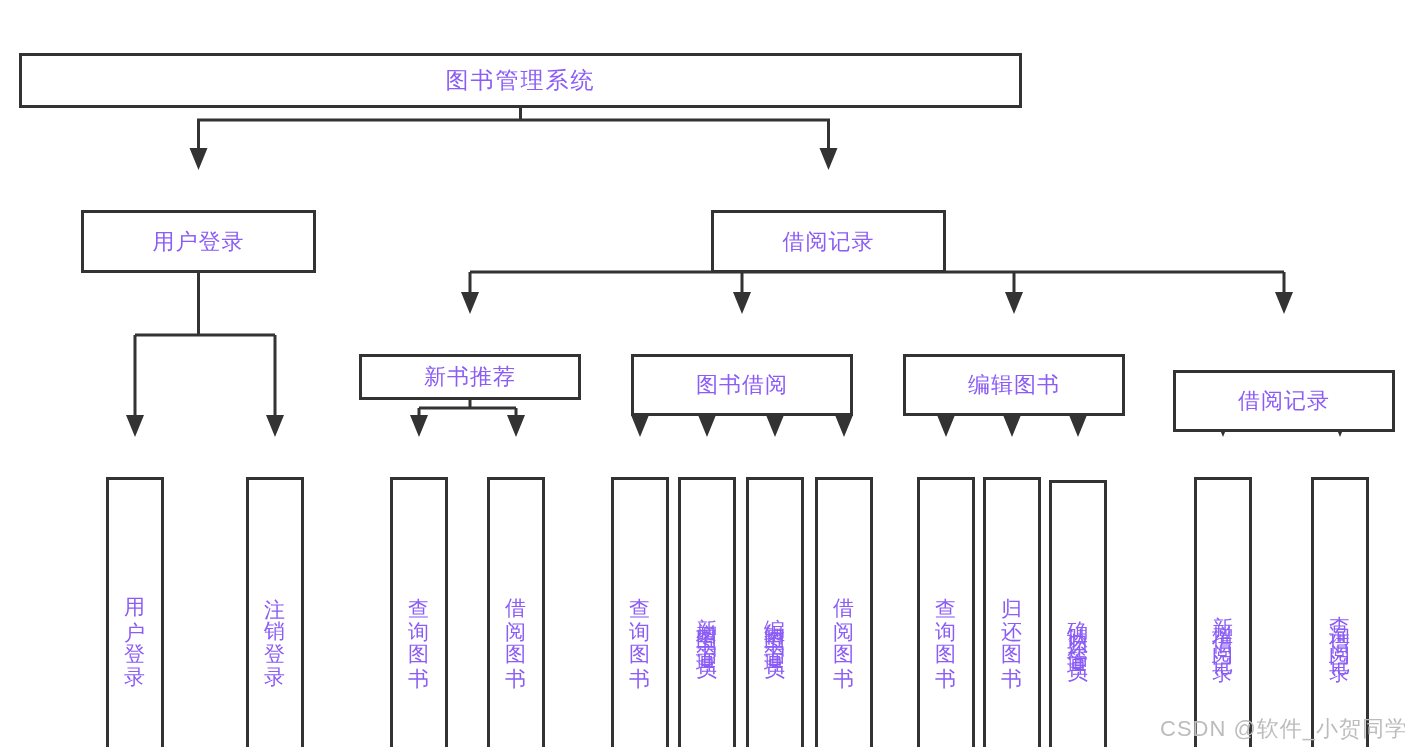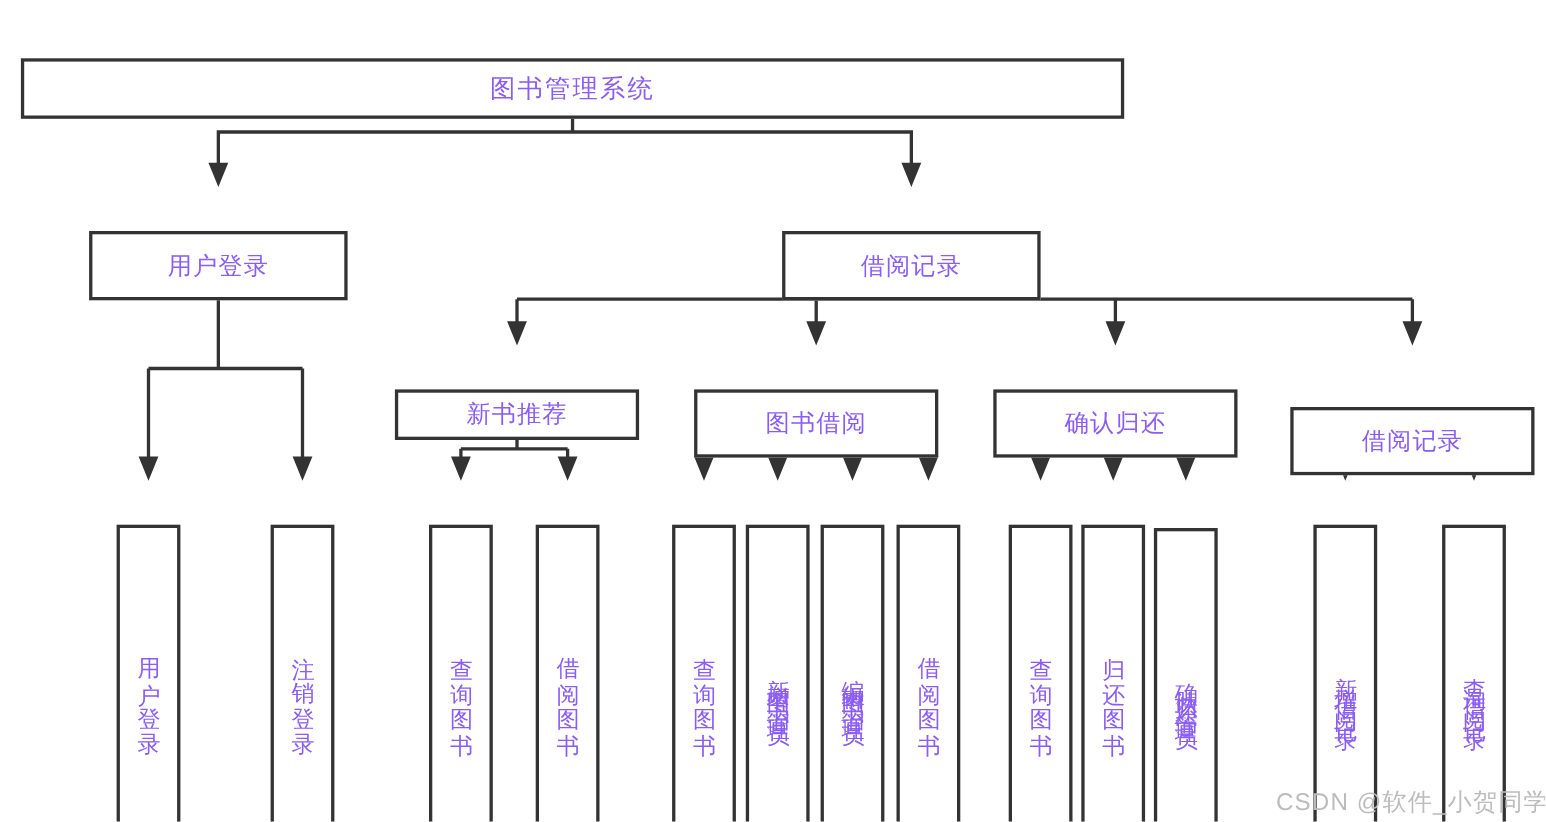--- a/index.html
+++ b/index.html
@@ -85,21 +85,21 @@
          M1214 415 h18 l-9 22 z M1331 415 h18 l-9 22 z" fill="#333333" stroke="none"></path>
   </svg>
 
   <div class="box hbox rootbox" style="left:19px; top:13px; width:1003px; height:55px;">图书管理系统</div>
 
   <div class="box hbox" style="left:81px; top:170px; width:235px; height:63px;">用户登录</div>
   <div class="box hbox" style="left:711px; top:170px; width:235px; height:63px;">借阅记录</div>
 
   <div class="box hbox" style="left:359px; top:314px; width:222px; height:46px;">新书推荐</div>
   <div class="box hbox" style="left:631px; top:314px; width:222px; height:62px;">图书借阅</div>
-  <div class="box hbox" style="left:903px; top:314px; width:222px; height:62px;">确认归还</div>
+  <div class="box hbox" style="left:903px; top:314px; width:222px; height:62px;">编辑图书</div>
   <div class="box hbox" style="left:1173px; top:330px; width:222px; height:62px;">借阅记录</div>
 
   <div class="box leaf len4" style="left:106px; top:437px; width:58px; height:300px;">用户登录</div>
   <div class="box leaf len4" style="left:246px; top:437px; width:58px; height:300px;">注销登录</div>
 
   <div class="box leaf len4" style="left:390px; top:437px; width:58px; height:300px;">查询图书</div>
   <div class="box leaf len4" style="left:487px; top:437px; width:58px; height:300px;">借阅图书</div>
 
   <div class="box leaf len4" style="left:611px; top:437px; width:58px; height:300px;">查询图书</div>
   <div class="box leaf len9" style="left:678px; top:437px; width:58px; height:300px;">新增图书（管理员）</div>

